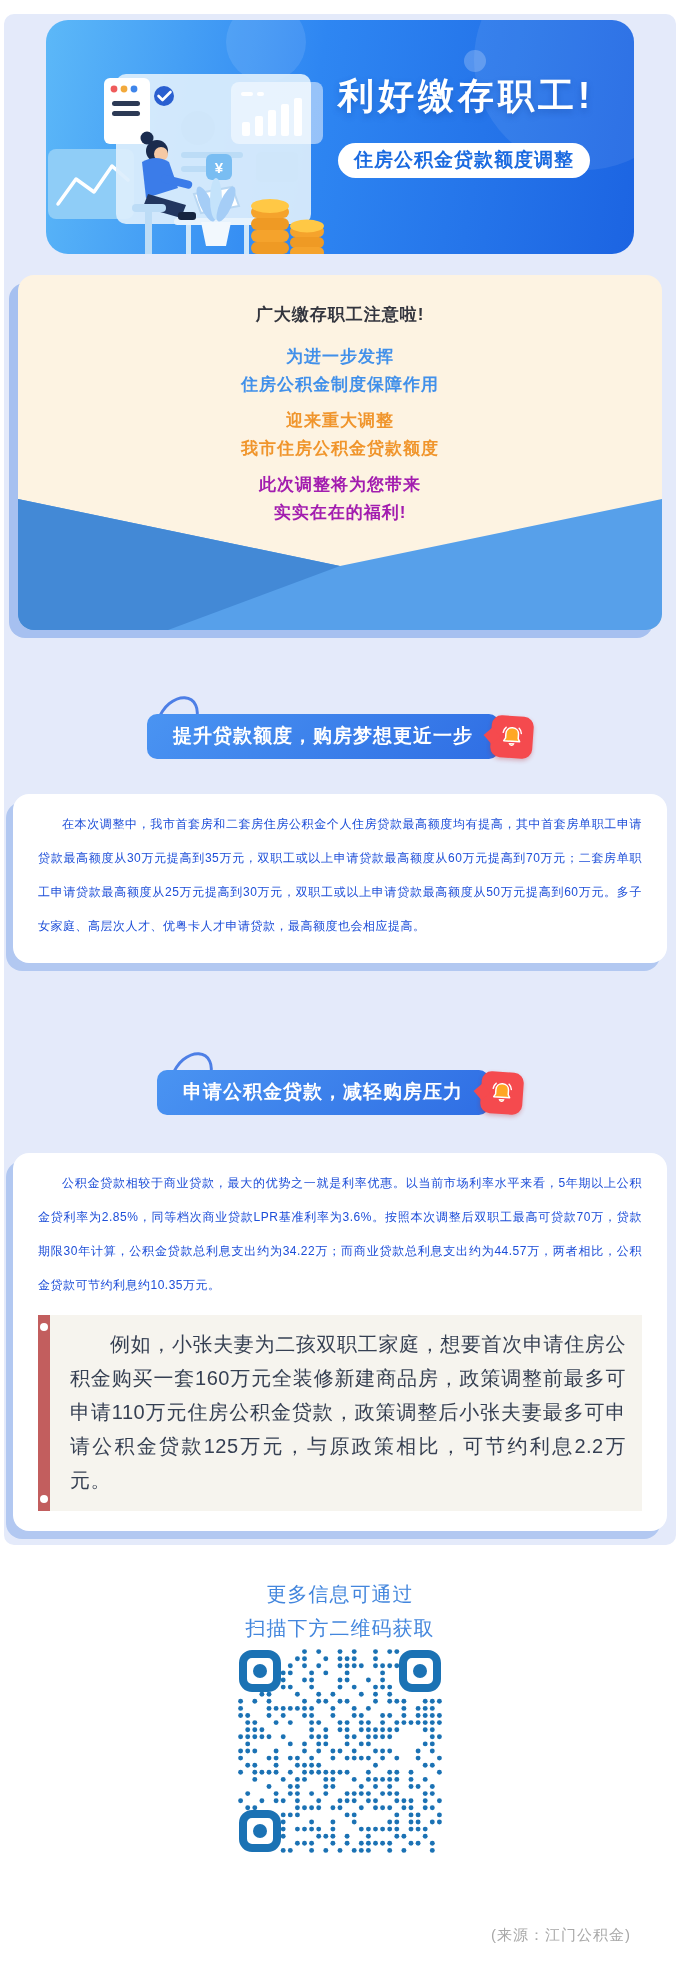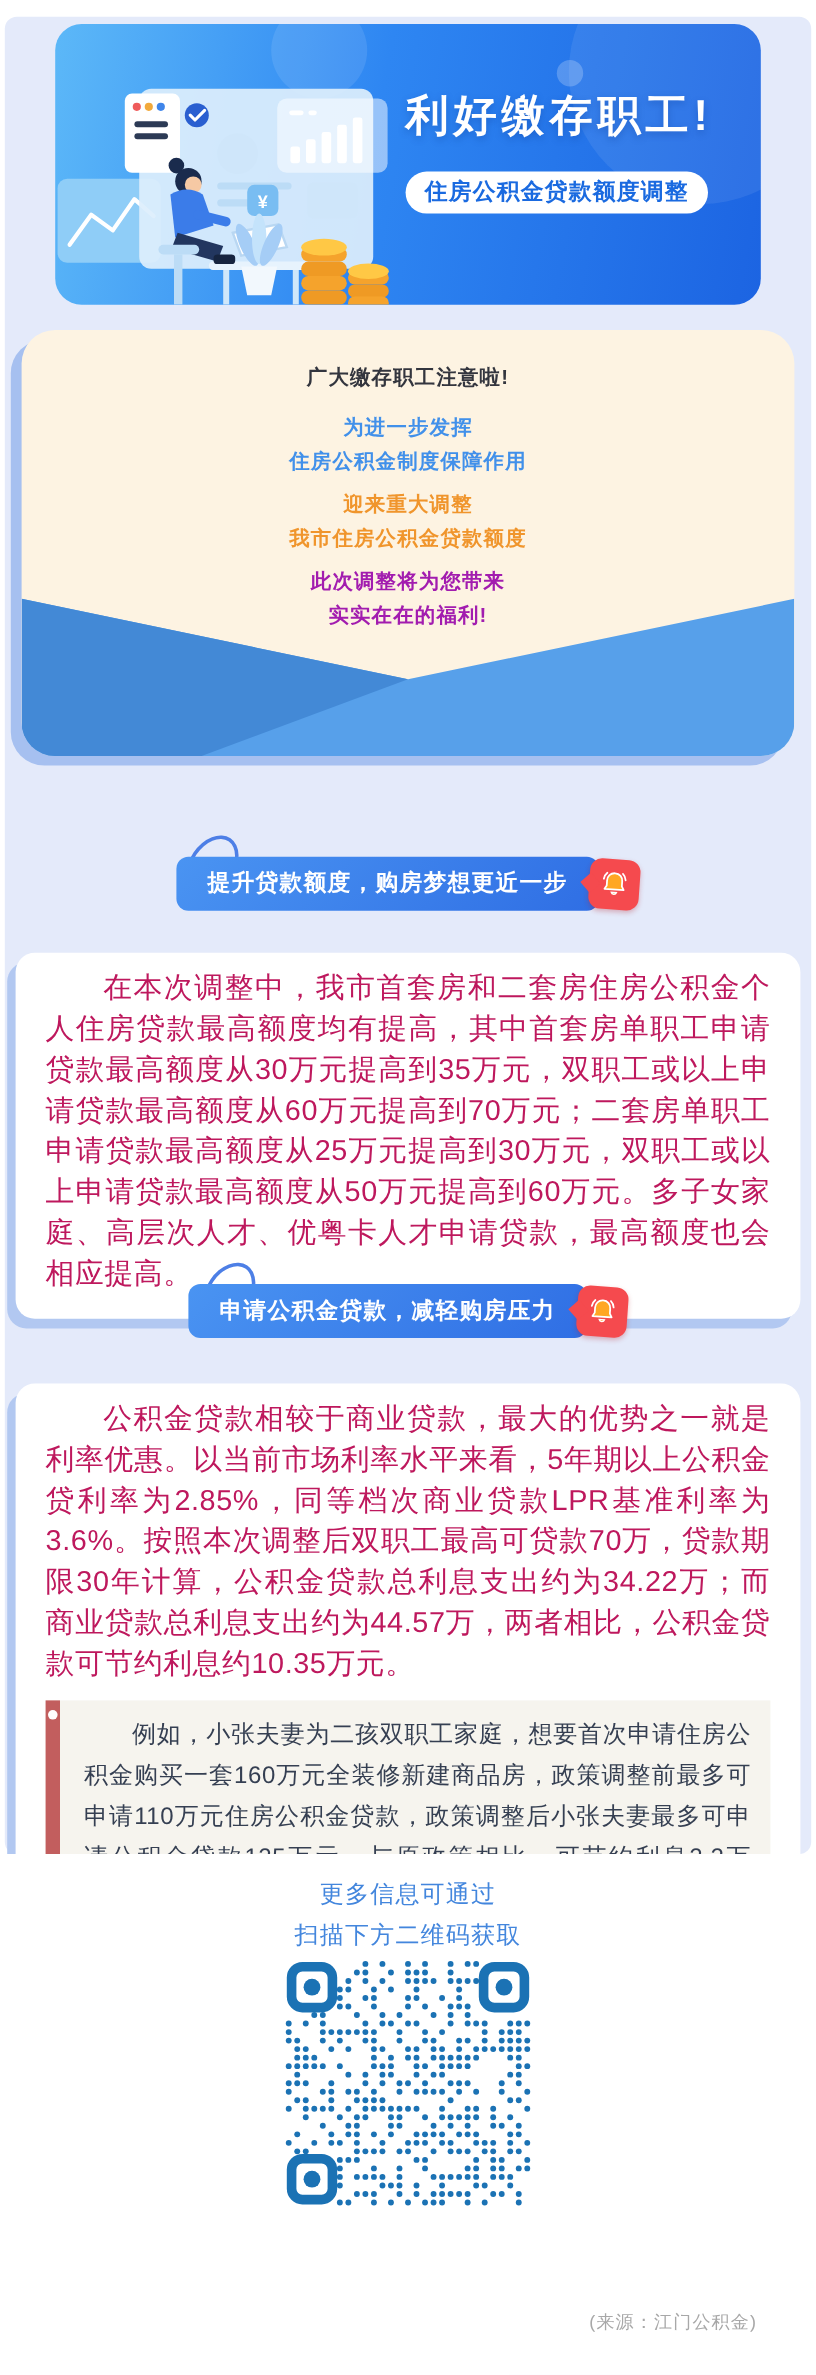--- a/index.html
+++ b/index.html
@@ -29,21 +29,21 @@
     text-shadow:0 3px 6px rgba(14,60,150,.35);white-space:nowrap;
   }
   .banner-badge{
     margin-top:22px;display:inline-block;background:#ffffff;color:#1a6ae0;
     font-size:19px;font-weight:700;padding:4px 16px 5px;border-radius:999px;
     letter-spacing:1px;white-space:nowrap;
   }
   
   .hero-card{
     position:absolute;left:14px;top:261px;width:644px;height:355px;
-    background:#fdf3e2;border-radius:28px;overflow:hidden;
+    background:#fdf3e2;border-radius:16px;overflow:hidden;
     box-shadow:-9px 8px 0 #a6c0f0;text-align:center;
   }
   .hero-fold{position:absolute;left:0;bottom:0;width:644px;height:140px;display:block;}
   .hero-text{position:relative;z-index:2;}
   .hero-text p{margin:0;font-weight:700;letter-spacing:1px;}
   .hero-attention{margin-top:26px !important;font-size:17px;line-height:28px;color:#33353e;}
   .grp-blue{margin-top:14px;}
   .grp-blue p{font-size:17px;line-height:28px;color:#4190ea;}
   .grp-orange{margin-top:8px;}
   .grp-orange p{font-size:17px;line-height:28px;color:#f0952c;}
@@ -74,40 +74,40 @@
     background:#f54a4e;transform:rotate(45deg);
   }
   
   .white-box{
     position:absolute;left:9px;width:604px;background:#ffffff;border-radius:16px;
     padding:13px 25px 20px;box-shadow:-7px 8px 0 #b2c8f1;
   }
   .box-1{top:780px;}
   .box-2{top:1139px;}
   .white-box p.para{
-    margin:0;font-size:24px;line-height:34px;color:#be185d;
+    margin:0;font-size:12px;line-height:34px;color:#1d4ed8;
     text-align:justify;text-indent:2em;letter-spacing:.5px;
   }
   
   .example-box{
     display:flex;margin-top:13px;background:#f6f4ee;
   }
   .example-bar{position:relative;flex:none;width:12px;background:#c25e5e;}
   .example-bar .dot{position:absolute;left:2px;width:8px;height:8px;border-radius:50%;background:#ffffff;}
   .example-bar .dot-top{top:8px;}
   .example-bar .dot-bottom{bottom:8px;}
   .example-content{padding:12px 16px 14px 20px;}
   .example-content p{
     margin:0;font-size:20px;line-height:34px;color:#353f52;
     text-align:justify;text-indent:2em;letter-spacing:.5px;
   }
   
   .qr-section{position:absolute;left:0;top:1545px;width:680px;height:434px;background:#ffffff;}
   .qr-line{margin:0;text-align:center;font-size:20px;line-height:34px;color:#4386dd;font-weight:500;letter-spacing:1px;}
-  .qr-line-1{padding-top:17px;}
+  .qr-line-1{padding-top:32px;}
   .qr-code{width:206px;height:206px;margin:3px auto 0;}
   .source-line{position:absolute;right:49px;top:381px;margin:0;font-size:15px;color:#a8a8a8;letter-spacing:1px;}
 </style>
 </head>
 <body>
 
 <div class="page">
 
   <div class="banner">
     <div class="deco1"></div>

